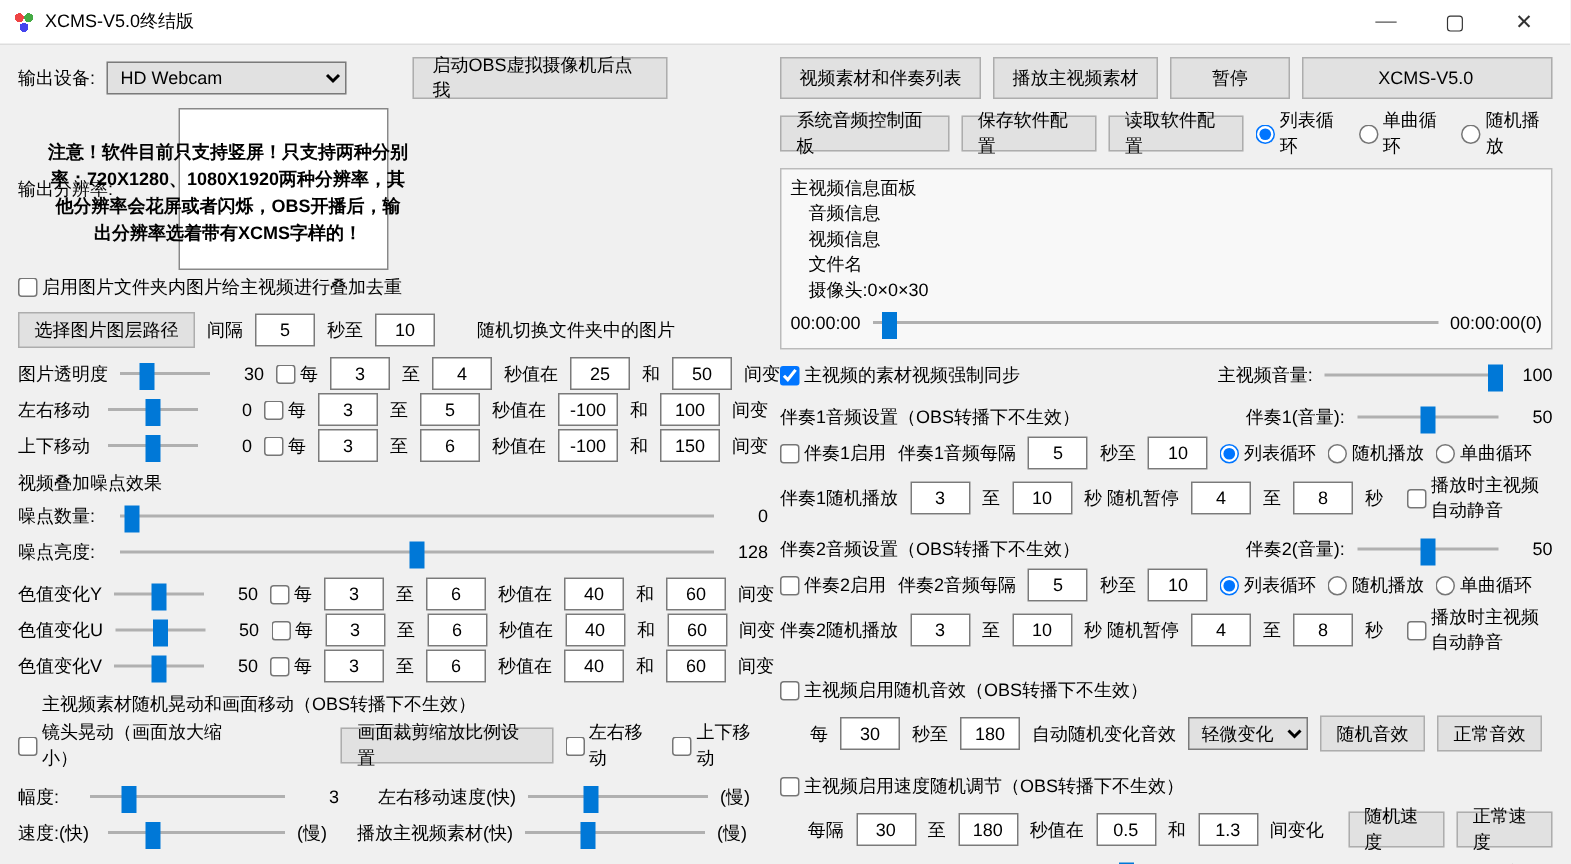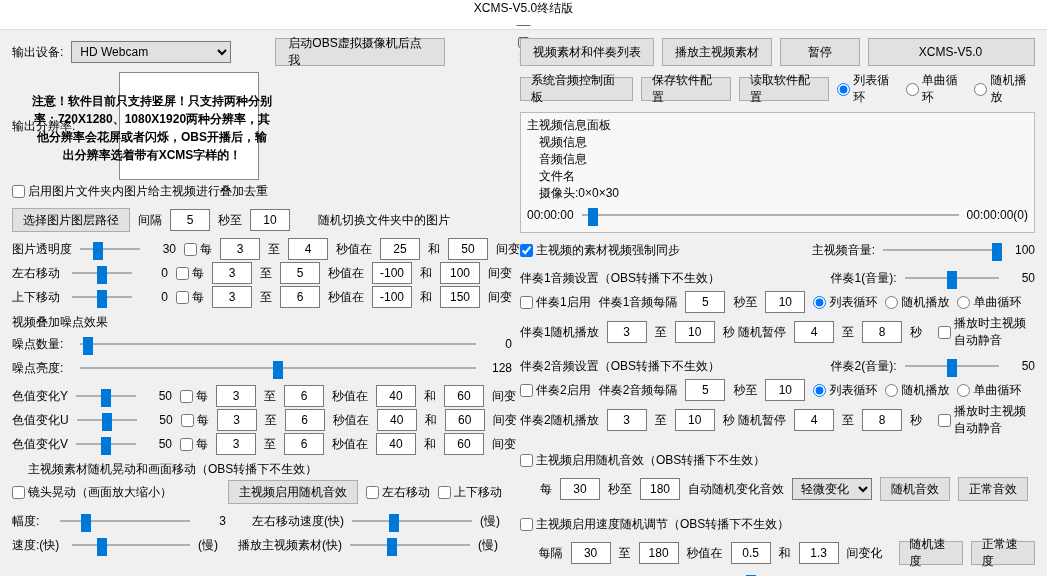--- a/index.html
+++ b/index.html
@@ -1,17 +1,17 @@
 <!DOCTYPE html>
 <html><head>
 <meta charset="utf-8">
 <style>
 *{box-sizing:border-box;margin:0;padding:0;font-family:"Microsoft YaHei","Segoe UI",sans-serif;font-size:12px;}
 body{background:#f0f0f0;width:1047px;height:576px;overflow:hidden;position:relative;}
-.titlebar{height:30px;background:#fff;border-bottom:1px solid #ddd;display:flex;align-items:center;padding:0 24px;flex-direction:column;}
+.titlebar{height:30px;background:#fff;border-bottom:1px solid #ddd;display:flex;align-items:center;padding:0 8px;}
 .titlebar .icon{width:16px;height:16px;margin-right:6px;background:
  radial-gradient(circle at 30% 30%,#e44 0 3px,transparent 3px),
  radial-gradient(circle at 70% 30%,#4a4 0 3px,transparent 3px),
  radial-gradient(circle at 50% 70%,#44e 0 3px,transparent 3px);}
 .titlebar .title{flex:0 0 auto;}
 .titlebar .spacer{flex:1;}
 .winbtn{width:46px;height:30px;display:flex;align-items:center;justify-content:center;font-size:14px;font-family:Segoe UI Symbol;color:#333;}
 .content{display:flex;padding:8px 12px 4px 12px;gap:8px;}
 .col{display:flex;flex-direction:column;}
 .left{width:500px;}
@@ -224,21 +224,21 @@
 </div>
       </div>
 
   <div class="lbl" style="margin:4px 0 2px 16px">主视频素材随机晃动和画面移动（OBS转播下不生效）</div>
   <div class="row">
     <label class="chk">
           <input type="checkbox" style="">
           <span>镜头晃动（画面放大缩小）</span>
         </label>
     <div style="width:40px"></div>
-    <div class="btn">主视频启用随机音效</div>
+    <div class="btn">画面裁剪缩放比例设置</div>
     <label class="chk">
           <input type="checkbox" style="">
           <span>左右移动</span>
         </label>
     <label class="chk">
           <input type="checkbox" style="">
           <span>上下移动</span>
         </label>
   </div>
   <div class="row tight">
@@ -294,22 +294,22 @@
         </label>
     <label class="rad">
           <input type="radio" name="lp" style="">
           <span>随机播放</span>
         </label>
   </div>
 
   <div class="panel">
     <div>主视频信息面板</div>
     <div style="padding-left:12px">
+      <div>音频信息</div>
       <div>视频信息</div>
-      <div>音频信息</div>
       <div>文件名</div>
       <div>摄像头:0×0×30</div>
     </div>
     <div class="row tight" style="margin-top:2px">
       <span class="lbl">00:00:00</span>
       <div class="slider">
             <div class="track"></div>
             <div class="thumb" style="left:3%"></div>
           </div>
       <span class="lbl">00:00:00(0)</span>

